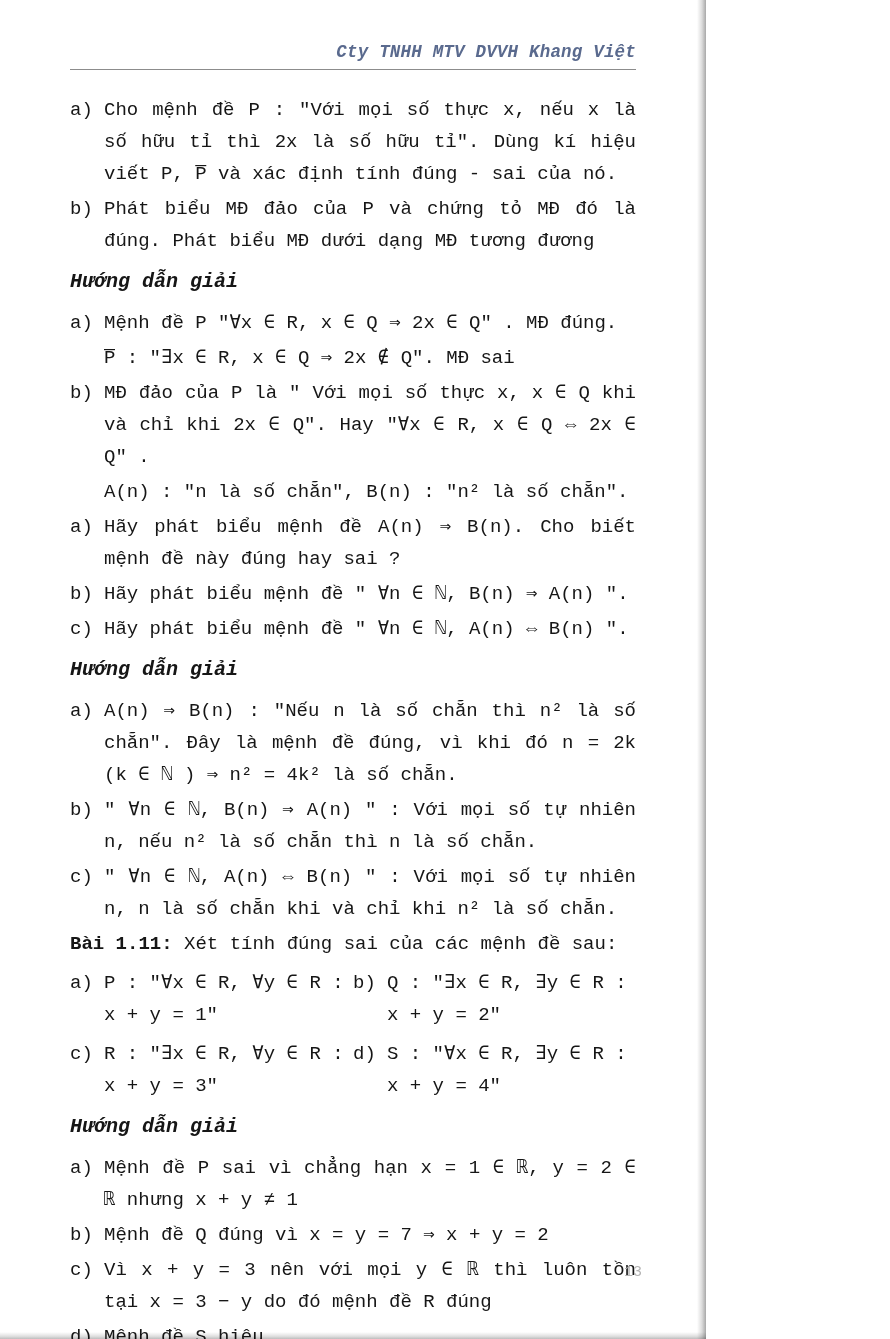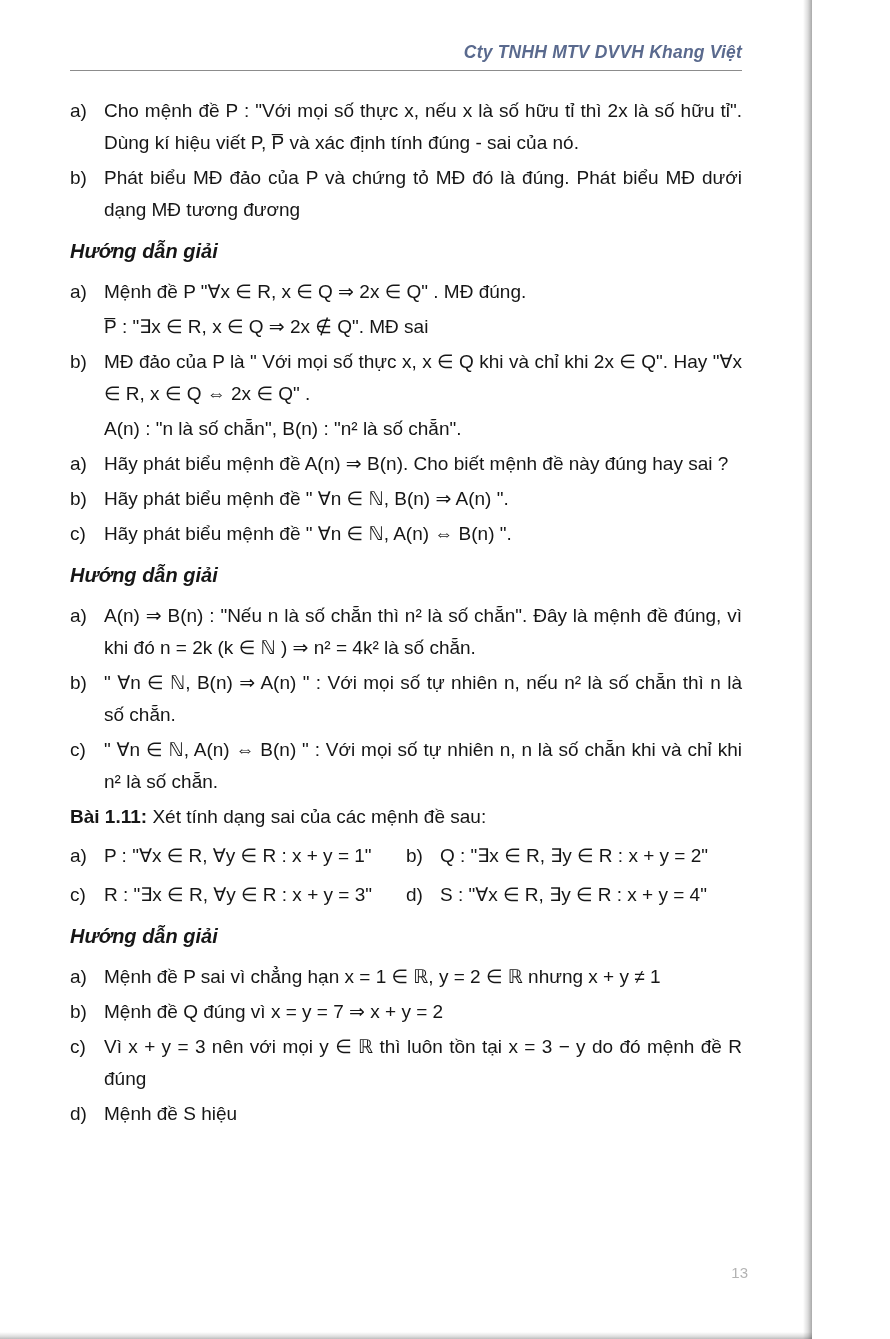--- a/index.html
+++ b/index.html
@@ -1,20 +1,20 @@
 <!DOCTYPE html>
 <html><head>
 <meta charset="utf-8">
 <style>
   html,body { margin:0; padding:0; background:#ffffff; }
   .page {
     position:relative;
-    width:812px; height:1339px;
+    width:706px; height:1339px;
     background:#ffffff;
-    font-family:Liberation Sans, sans-serif;
+    font-family:Liberation Mono, monospace;
     color:#161616;
     overflow:hidden;
   }
   .header { margin:42px 70px 0 70px; }
   .company {
     text-align:right;
     font-style:italic;
     font-weight:bold;
     font-size:17.5px;
     color:#5a6a8e;
@@ -131,21 +131,21 @@
     <div class="item">
       <span class="marker">b)</span>
       <span class="text">" ∀n ∈ ℕ, B(n) ⇒ A(n) " : Với mọi số tự nhiên n, nếu n² là số chẵn thì n là số chẵn.</span>
     </div>
 
     <div class="item">
       <span class="marker">c)</span>
       <span class="text">" ∀n ∈ ℕ, A(n) ⇔ B(n) " : Với mọi số tự nhiên n, n là số chẵn khi và chỉ khi n² là số chẵn.</span>
     </div>
 
-    <p class="para"><b>Bài 1.11:</b><span> Xét tính dạng sai của các mệnh đề sau:</span></p>
+    <p class="para"><b>Bài 1.11:</b><span> Xét tính đúng sai của các mệnh đề sau:</span></p>
 
     <div class="row">
       <div class="col">
         <span class="marker">a)</span>
         <span class="text">P : "∀x ∈ R, ∀y ∈ R : x + y = 1"</span>
       </div>
       <div class="col">
         <span class="marker">b)</span>
         <span class="text">Q : "∃x ∈ R, ∃y ∈ R : x + y = 2"</span>
       </div>

